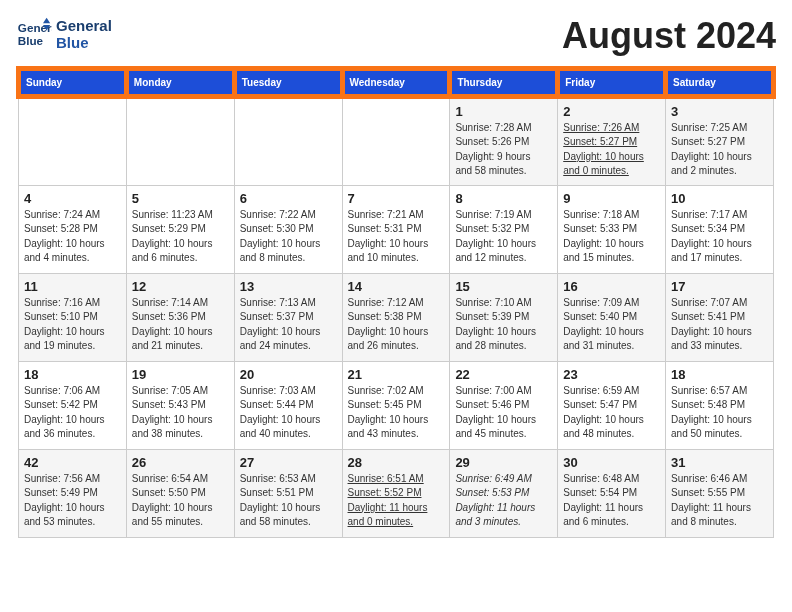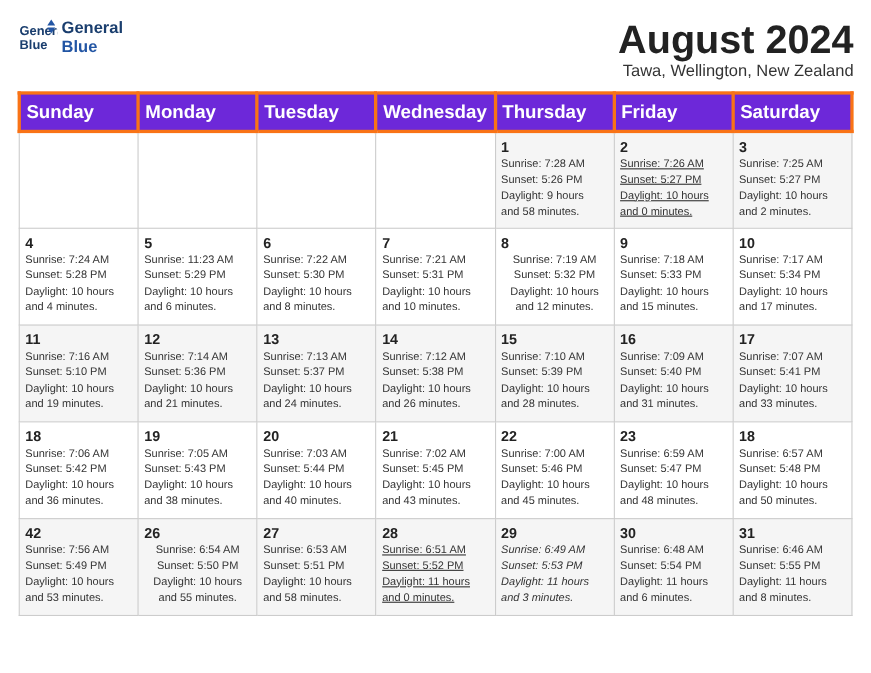--- a/index.html
+++ b/index.html
@@ -19,45 +19,44 @@
     .logo {
       display: flex;
       align-items: center;
       gap: 4px;
     }
     .logo-icon {
       width: 36px;
       height: 36px;
     }
     .title-block {
-      text-align: right;
     }
     .month-year {
       font-size: 36px;
       font-weight: bold;
       color: #222;
       line-height: 1.1;
     }
     .location {
       font-size: 15px;
       color: #333;
     }
     table {
       width: 100%;
       border-collapse: collapse;
       table-layout: fixed;
     }
     thead tr th {
-      background-color: #6d28d9;
+      background-color: #1d4ed8;
       color: #fff;
-      font-size: 17px;
+      font-size: 10px;
       font-weight: bold;
       padding: 6px 5px;
       text-align: left;
-      border: 3px solid #f97316;
+      border: 5px solid #f97316;
     }
     tbody tr td {
       border: 1px solid #ccc;
       vertical-align: top;
       padding: 5px 5px 6px 5px;
       font-size: 10.5px;
       color: #222;
       background: #fff;
       height: 88px;
     }
@@ -90,21 +89,20 @@
       <polygon points="30,8 38,8 34,2" fill="#2255a4"></polygon>
       <polygon points="30,10 38,10 34,16" fill="#2255a4"></polygon>
     </svg>
     <div style="display:flex;flex-direction:column;line-height:1.15;">
       <span style="font-size:15px;font-weight:bold;color:#1a3e6e;">General</span>
       <span style="font-size:15px;font-weight:bold;color:#2255a4;">Blue</span>
     </div>
   </div>
   <div class="title-block">
     <div class="month-year">August 2024</div>
-    <div class="location">Tawa, Wellington, New Zealand</div>
   </div>
 </div>
 
 <table>
   <thead>
     <tr>
     <th>Sunday</th>
         <th>Monday</th>
         <th>Tuesday</th>
         <th>Wednesday</th>
@@ -165,21 +163,21 @@
         </td>
         <td>
           <div class="day-num">7</div>
           <div class="day-info" style="white-space: pre-line;">Sunrise: 7:21 AM
 Sunset: 5:31 PM
 Daylight: 10 hours
 and 10 minutes.</div>
         </td>
         <td>
           <div class="day-num">8</div>
-          <div class="day-info" style="white-space: pre-line; text-align: center;">Sunrise: 7:19 AM
+          <div class="day-info" style="white-space: pre-line;">Sunrise: 7:19 AM
 Sunset: 5:32 PM
 Daylight: 10 hours
 and 12 minutes.</div>
         </td>
         <td>
           <div class="day-num">9</div>
           <div class="day-info" style="white-space: pre-line;">Sunrise: 7:18 AM
 Sunset: 5:33 PM
 Daylight: 10 hours
 and 15 minutes.</div>
@@ -297,21 +295,21 @@
       <tr>
         <td>
           <div class="day-num">42</div>
           <div class="day-info" style="white-space: pre-line;">Sunrise: 7:56 AM
 Sunset: 5:49 PM
 Daylight: 10 hours
 and 53 minutes.</div>
         </td>
         <td>
           <div class="day-num">26</div>
-          <div class="day-info" style="white-space: pre-line; text-align: center;">Sunrise: 6:54 AM
+          <div class="day-info" style="white-space: pre-line;">Sunrise: 6:54 AM
 Sunset: 5:50 PM
 Daylight: 10 hours
 and 55 minutes.</div>
         </td>
         <td>
           <div class="day-num">27</div>
           <div class="day-info" style="white-space: pre-line;">Sunrise: 6:53 AM
 Sunset: 5:51 PM
 Daylight: 10 hours
 and 58 minutes.</div>

